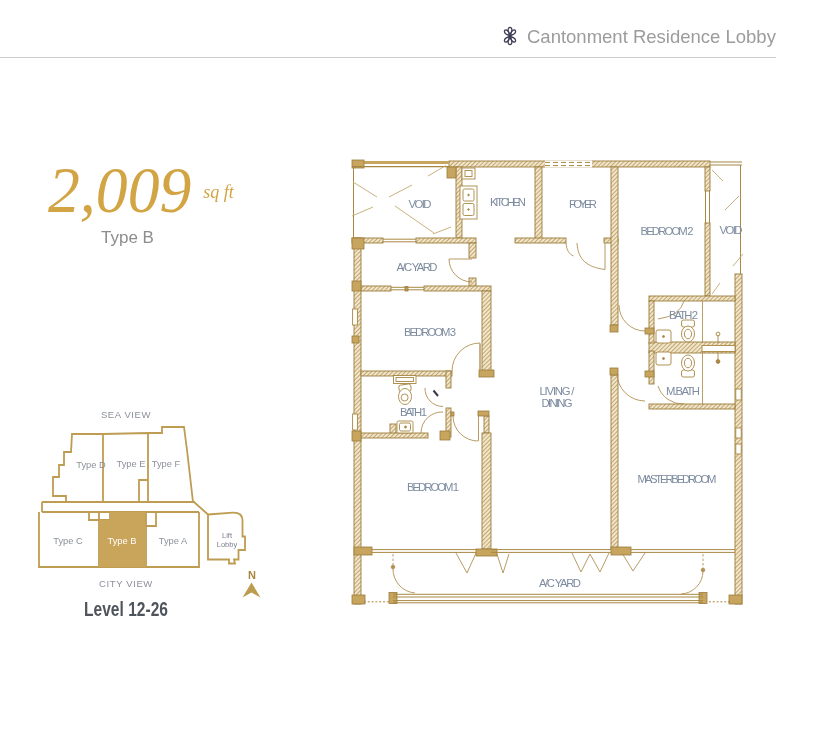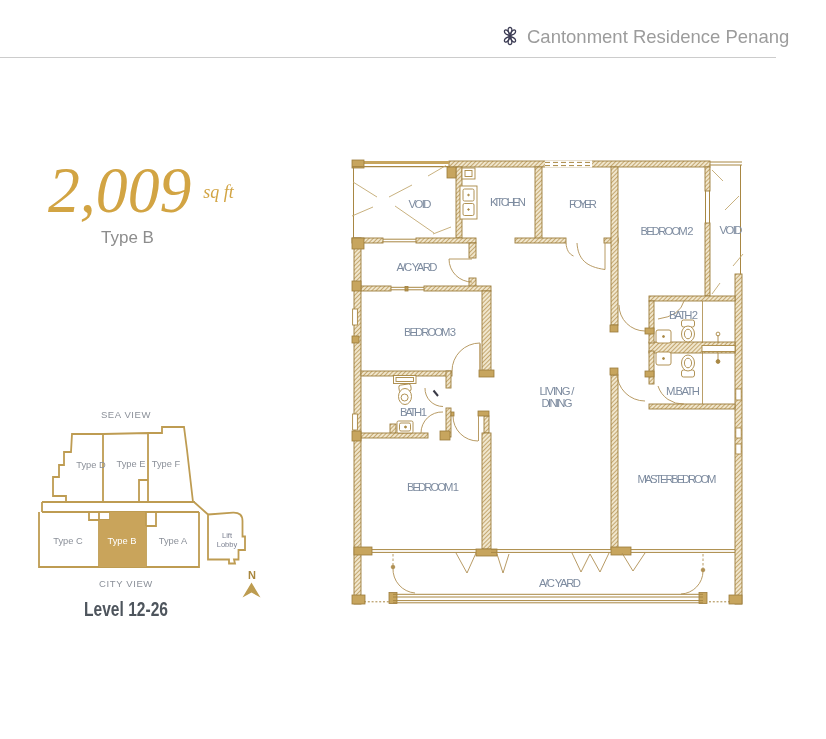--- a/index.html
+++ b/index.html
@@ -19,21 +19,21 @@
     <path d="M6.6,10.8 C4.3,11.5 2.4,13.2 2.4,14.7 C2.4,15.8 3.5,16.4 4.6,15.9 C6.2,15.2 7.4,13 7.3,10.1 Z"></path>
     <path d="M9.4,10.8 C11.7,11.5 13.6,13.2 13.6,14.7 C13.6,15.8 12.5,16.4 11.4,15.9 C9.8,15.2 8.6,13 8.7,10.1 Z"></path>
     <circle cx="8" cy="10" r="0.7" fill="#3c3c54" stroke="none"></circle>
     <circle cx="5.6" cy="8.6" r="0.6" fill="#3c3c54" stroke="none"></circle>
     <circle cx="10.4" cy="8.6" r="0.6" fill="#3c3c54" stroke="none"></circle>
     <circle cx="5.6" cy="11.4" r="0.6" fill="#3c3c54" stroke="none"></circle>
     <circle cx="10.4" cy="11.4" r="0.6" fill="#3c3c54" stroke="none"></circle>
   </g>
 </svg>
 
-<div class="abs" style="left:527px;top:26px;font-size:18.5px;color:#9c9c9c;">Cantonment Residence Penang</div>
+<div class="abs" style="left:527px;top:26px;font-size:18.5px;color:#9c9c9c;">Cantonment Residence Lobby</div>
 
 <div class="abs" style="left:0;top:57px;width:776px;height:1px;background:#cccccc;"></div>
 
 <div class="abs" style="left:48px;top:153px;color:#d2a443;font-family:'Liberation Serif',serif;font-style:italic;white-space:nowrap;">
   <span style="display:inline-block;font-size:65px;transform:scaleX(0.98);transform-origin:0 0;">2,009</span><span style="display:inline-block;font-size:18px;transform:translate(-9px,-14px);padding-left:18px;">sq ft</span>
 </div>
 
 <div class="abs" style="left:0px;top:228px;width:255px;text-align:center;font-size:17px;color:#8d8d8d;">Type B</div>
 
 <svg class="abs" style="left:0px;top:400px;" width="290" height="230" viewBox="0 400 290 230">

